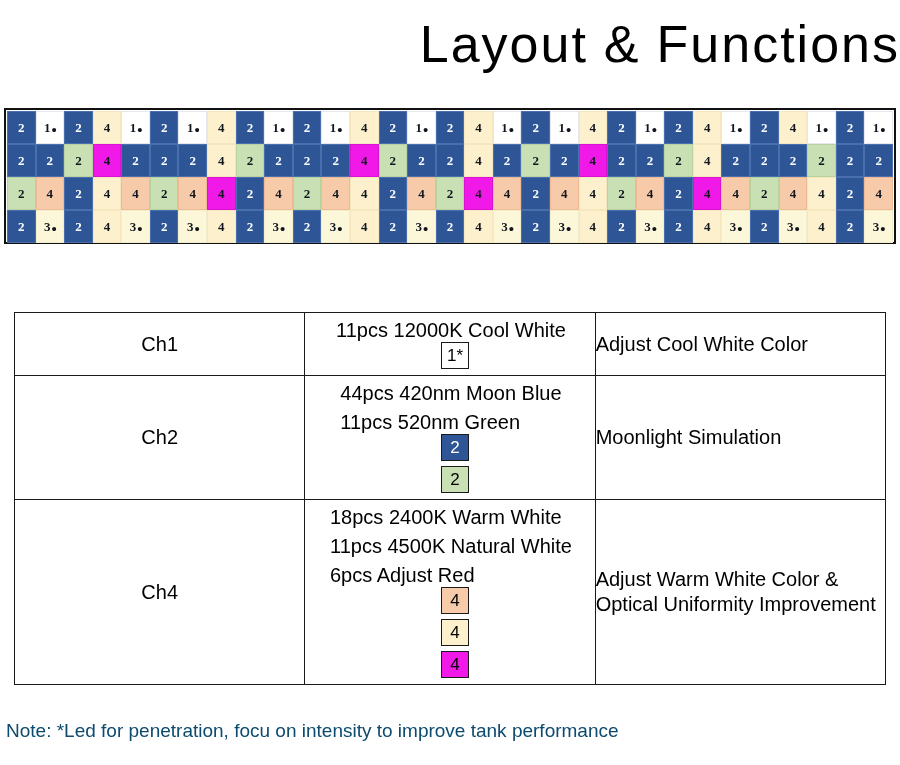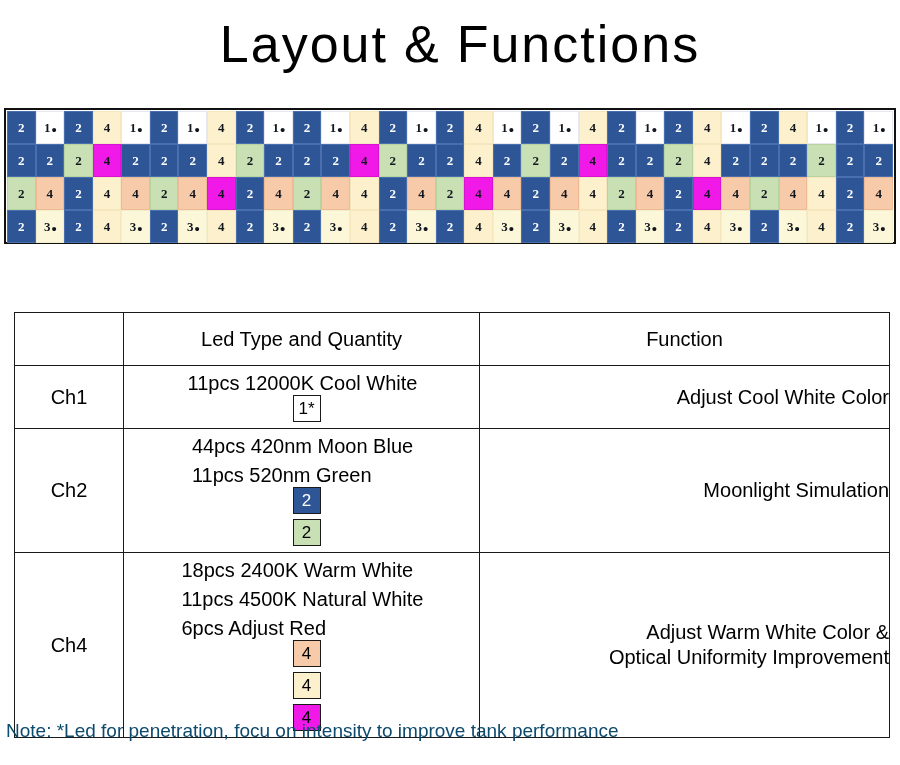--- a/index.html
+++ b/index.html
@@ -11,21 +11,21 @@
     width: 900px;
     height: 765px;
     font-family: "Liberation Sans", sans-serif;
     color: #000000;
     overflow: hidden;
     position: relative;
   }
 
   
   #page-title {
-    text-align: center;
+    text-align: right;
     font-size: 52px;
     font-weight: 400;
     letter-spacing: 2px;
     line-height: 1;
     padding-top: 18px;
     font-family: "Liberation Sans", sans-serif;
     padding-left: 20px;
   }
   #page-title .amp {
     padding: 0 16px;
@@ -104,21 +104,21 @@
     height: 52px;
   }
   .ch-cell {
     text-align: center;
     font-size: 21px;
   }
   .fn-cell {
     padding-left: 10px;
     font-size: 20px;
     line-height: 1.25;
-    text-align: right;
+    text-align: left;
   }
 
   .type-wrap {
     display: flex;
     align-items: center;
     justify-content: space-between;
     padding: 6px 8px 6px 10px;
     box-sizing: border-box;
     flex-direction: column;
   }
@@ -306,25 +306,20 @@
       <div class="led-cell c-blue">2</div>
       <div class="led-cell c-cream2">3<span class="star">•</span></div>
       <div class="led-cell c-cream">4</div>
       <div class="led-cell c-blue">2</div>
       <div class="led-cell c-cream2">3<span class="star">•</span></div>
     </div>
   </div>
 
 <table id="spec-table">
   <tbody>
-    <tr>
-      <td class="col-ch hdr-cell"></td>
-      <td class="col-type hdr-cell">Led Type and Quantity</td>
-      <td class="col-fn hdr-cell">Function</td>
-    </tr>
 
     <tr style="height:52px;">
       <td class="ch-cell">Ch1</td>
       <td>
         <div class="type-wrap">
           <div class="type-lines">
             <div class="type-line">11pcs 12000K Cool White</div>
           </div>
           <div class="badges">
             <div class="badge b-white">1*</div>

